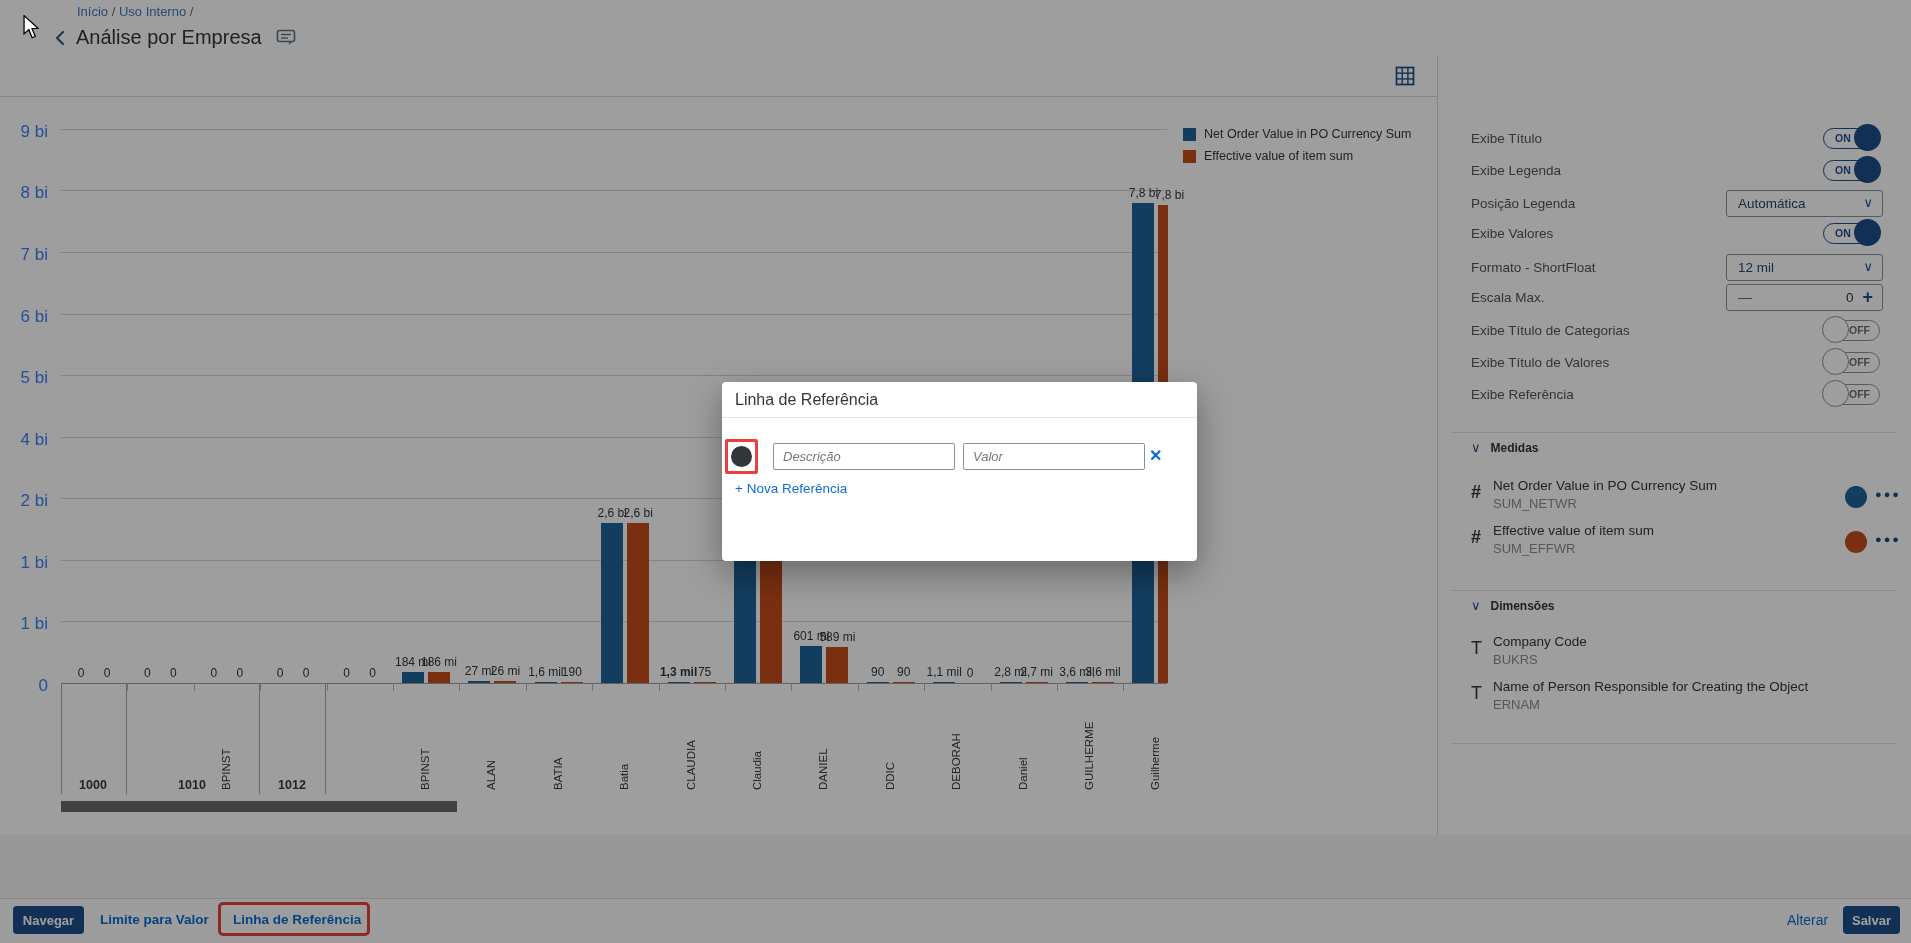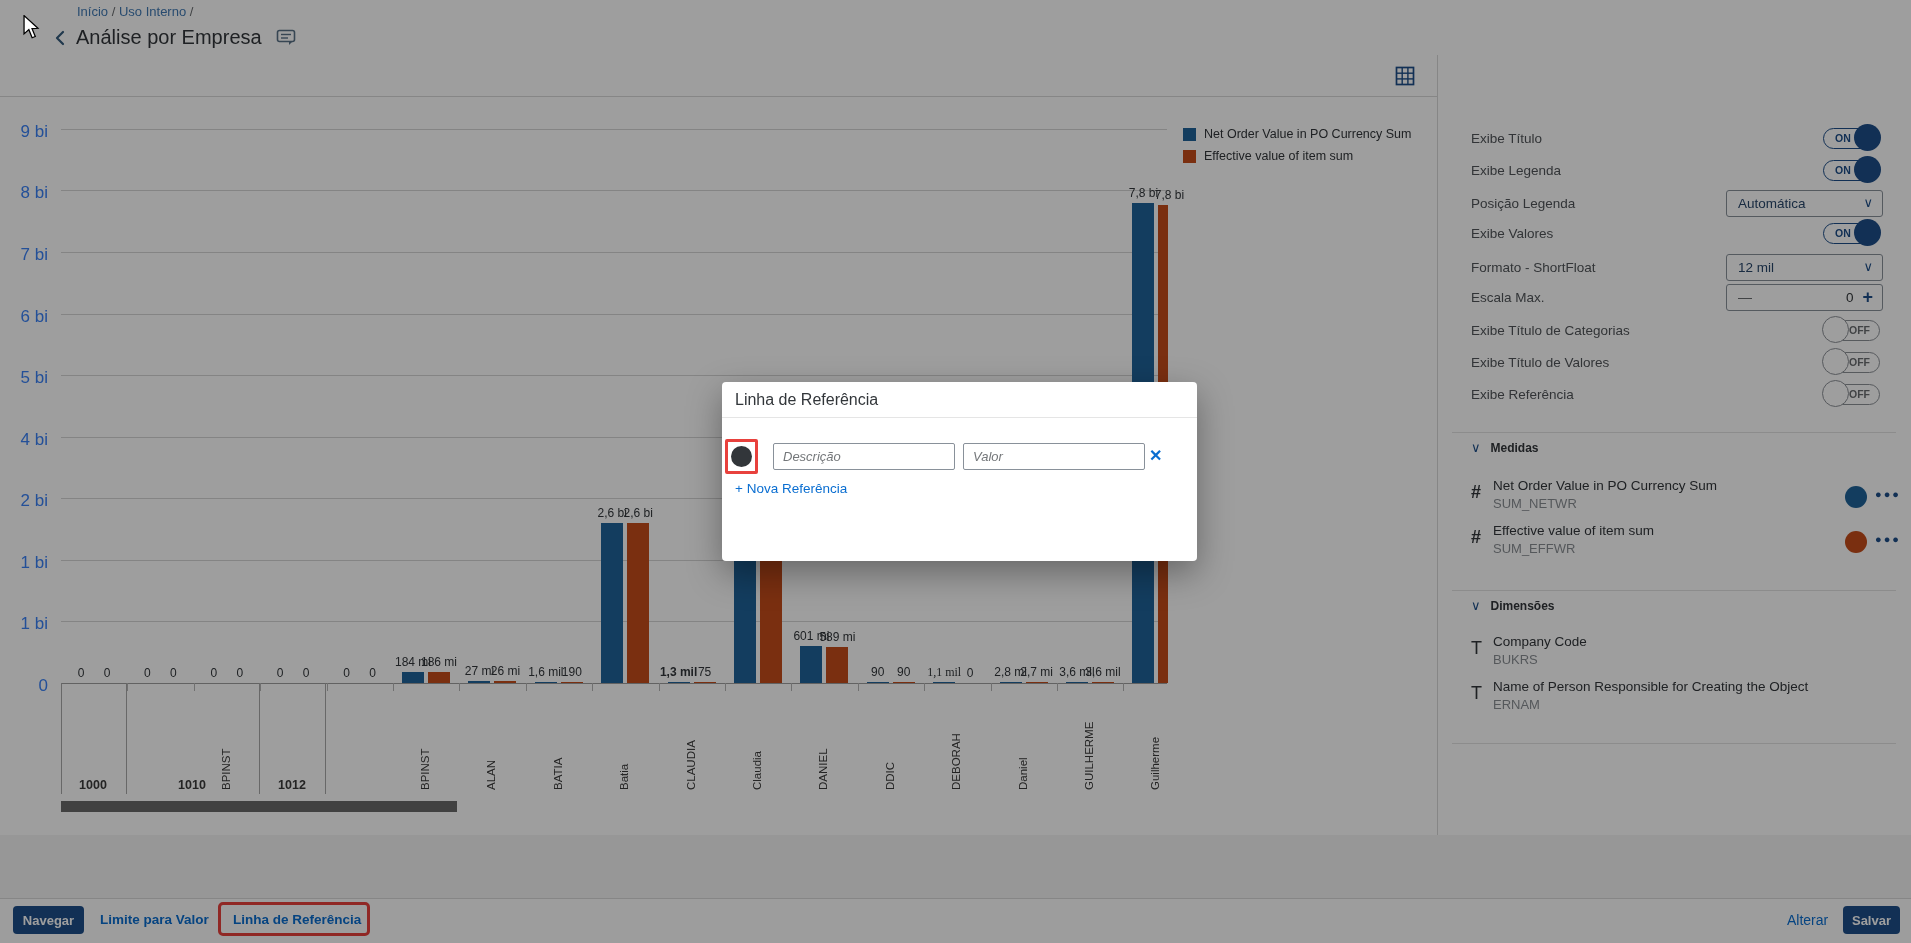--- a/index.html
+++ b/index.html
@@ -218,21 +218,21 @@
         <div class="vlabel" style="left: 837.4px; top: 574.735px;">589 mi</div>
         <div class="xtick" style="left: 791.4px; top: 628px; height: 8px;"></div>
         <div class="plabel" style="left: 817.4px; top: 635px; height: 100px;">DANIEL</div>
         <div class="bar" style="left: 866.8px; top: 626.5px; width: 22px; height: 1.5px; background: rgb(31, 99, 153);"></div>
         <div class="vlabel" style="left: 877.8px; top: 609.5px;">90</div>
         <div class="bar" style="left: 892.8px; top: 626.5px; width: 22px; height: 1.5px; background: rgb(197, 77, 26);"></div>
         <div class="vlabel" style="left: 903.8px; top: 609.5px;">90</div>
         <div class="xtick" style="left: 857.8px; top: 628px; height: 8px;"></div>
         <div class="plabel" style="left: 883.8px; top: 635px; height: 100px;">DDIC</div>
         <div class="bar" style="left: 933.2px; top: 626.5px; width: 22px; height: 1.5px; background: rgb(31, 99, 153);"></div>
-        <div class="vlabel" style="left: 944.2px; top: 609.5px; font-family: Liberation Serif, serif;">1,1 mil</div>
+        <div class="vlabel" style="left: 944.2px; top: 609.5px;">1,1 mil</div>
         <div class="vlabel" style="left: 970.2px; top: 611px;">0</div>
         <div class="xtick" style="left: 924.2px; top: 628px; height: 8px;"></div>
         <div class="plabel" style="left: 950.2px; top: 635px; height: 100px;">DEBORAH</div>
         <div class="bar" style="left: 999.6px; top: 626.5px; width: 22px; height: 1.5px; background: rgb(31, 99, 153);"></div>
         <div class="vlabel" style="left: 1010.6px; top: 609.5px;">2,8 mi</div>
         <div class="bar" style="left: 1025.6px; top: 626.5px; width: 22px; height: 1.5px; background: rgb(197, 77, 26);"></div>
         <div class="vlabel" style="left: 1036.6px; top: 609.5px;">2,7 mi</div>
         <div class="xtick" style="left: 990.6px; top: 628px; height: 8px;"></div>
         <div class="plabel" style="left: 1016.6px; top: 635px; height: 100px;">Daniel</div>
         <div class="bar" style="left: 1066px; top: 626.5px; width: 22px; height: 1.5px; background: rgb(31, 99, 153);"></div>

